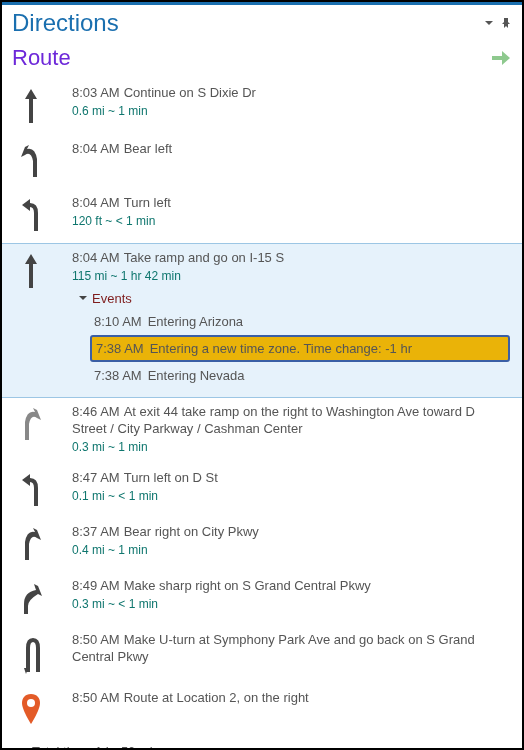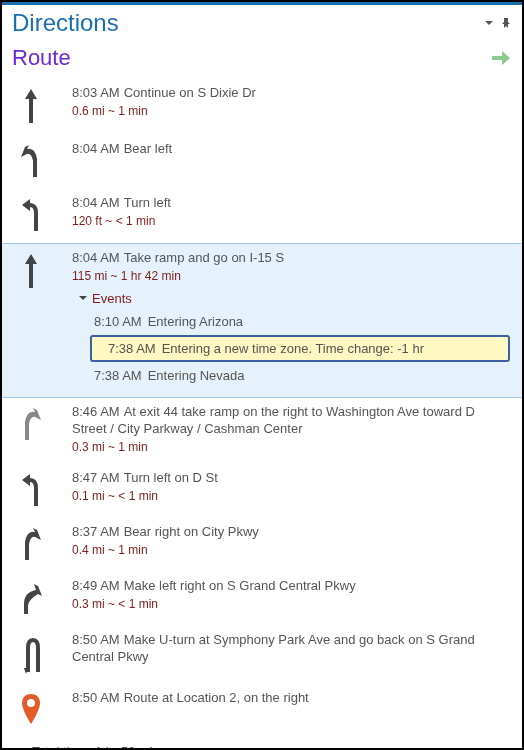--- a/index.html
+++ b/index.html
@@ -78,21 +78,21 @@
     line-height: 1.3;
   }
   .step-time {
     display: inline;
     margin-right: 4px;
   }
   .step-text {
     display: inline;
   }
   .step-sub {
-    color: #7f1d1d;
+    color: #0f766e;
     font-size: 12px;
     margin-top: 2px;
   }
   .highlighted {
     background: #e6f2fb;
     border-top: 1px solid #9cc6e4;
     border-bottom: 1px solid #9cc6e4;
     margin: 0 -8px;
     padding-left: 12px;
     padding-right: 12px;
@@ -108,24 +108,24 @@
     color: #7f1d1d;
     margin-bottom: 4px;
   }
   .event-row {
     padding: 4px 0 4px 22px;
     color: #555;
   }
   .event-row .step-time { margin-right: 6px; }
   .event-selected {
     border: 2px solid #3a5fa5;
-    background: #fef9c3;
+    background: #eab308;
     border-radius: 3px;
     margin-left: 18px;
-    padding: 4px 16px;
+    padding: 4px 4px;
     margin-bottom: 2px;
     margin-top: 2px;
   }
   .totals {
     padding: 6px 12px 10px 30px;
     color: #555;
     line-height: 1.6;
   }
   svg { display: block; }
 </style>
@@ -264,21 +264,21 @@
       </div>
     </div>
 
     <div class="step">
       <div class="step-icon">
         <svg width="26" height="36" viewBox="0 0 26 36">
             <path d="M20 6 L24 16 L20 14 Q10 20 10 26 L10 34 L6 34 L6 24 Q6 12 18 10 L16 4 Z" fill="#444"></path>
           </svg>
       </div>
       <div class="step-body">
-        <div class="step-line1"><span class="step-time">8:49 AM</span><span class="step-text">Make left right on S Grand Central Pkwy</span></div>
+        <div class="step-line1"><span class="step-time">8:49 AM</span><span class="step-text">Make sharp right on S Grand Central Pkwy</span></div>
         <div class="step-sub">0.3 mi ~ &lt; 1 min</div>
       </div>
     </div>
 
     <div class="step">
       <div class="step-icon">
         <svg width="26" height="40" viewBox="0 0 26 40">
             <path d="M8 38 L8 14 Q8 4 15 4 Q22 4 22 14 L22 38 L18 38 L18 14 Q18 8 15 8 Q12 8 12 14 L12 38 Z M6 34 L10 34 L8 40 Z" fill="#444"></path>
           </svg>
       </div>

